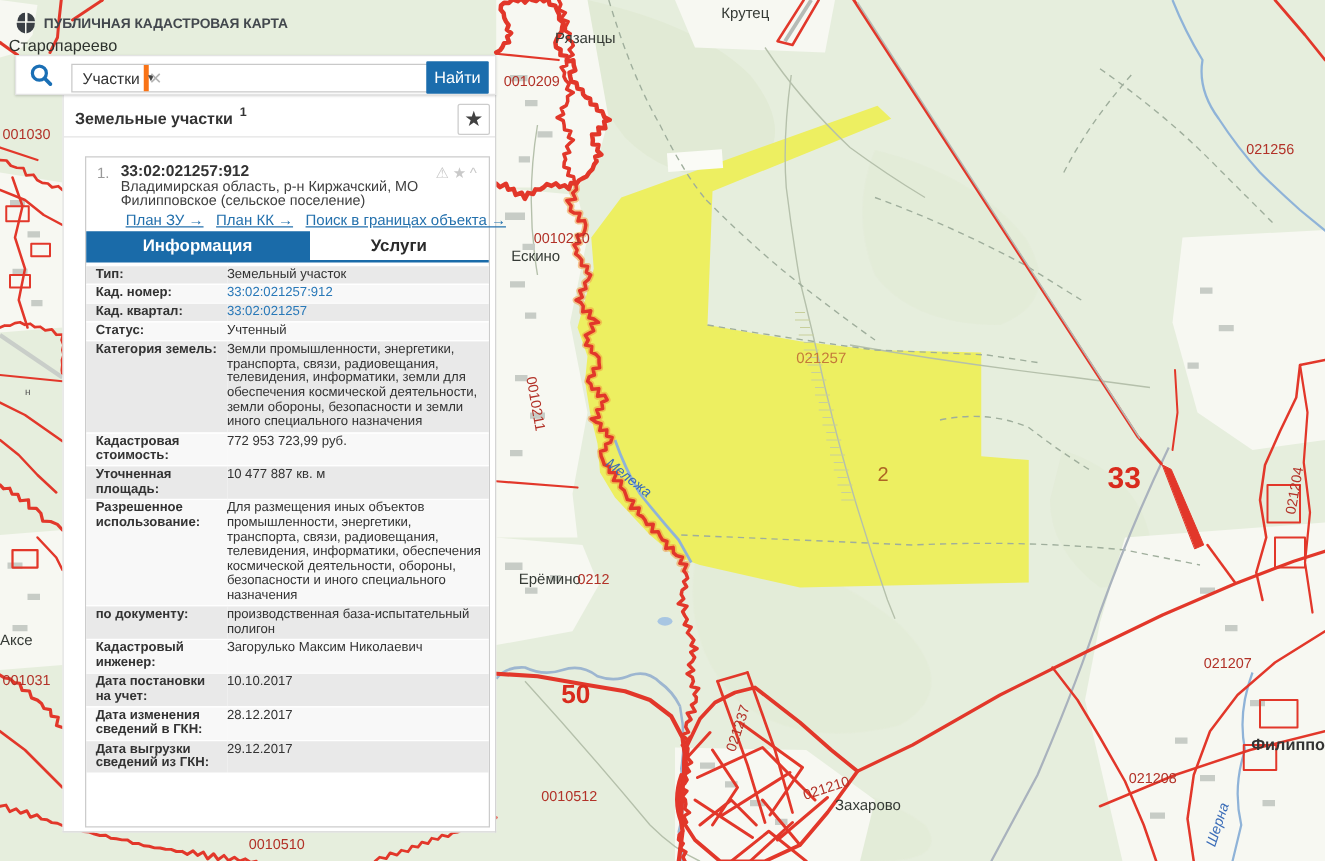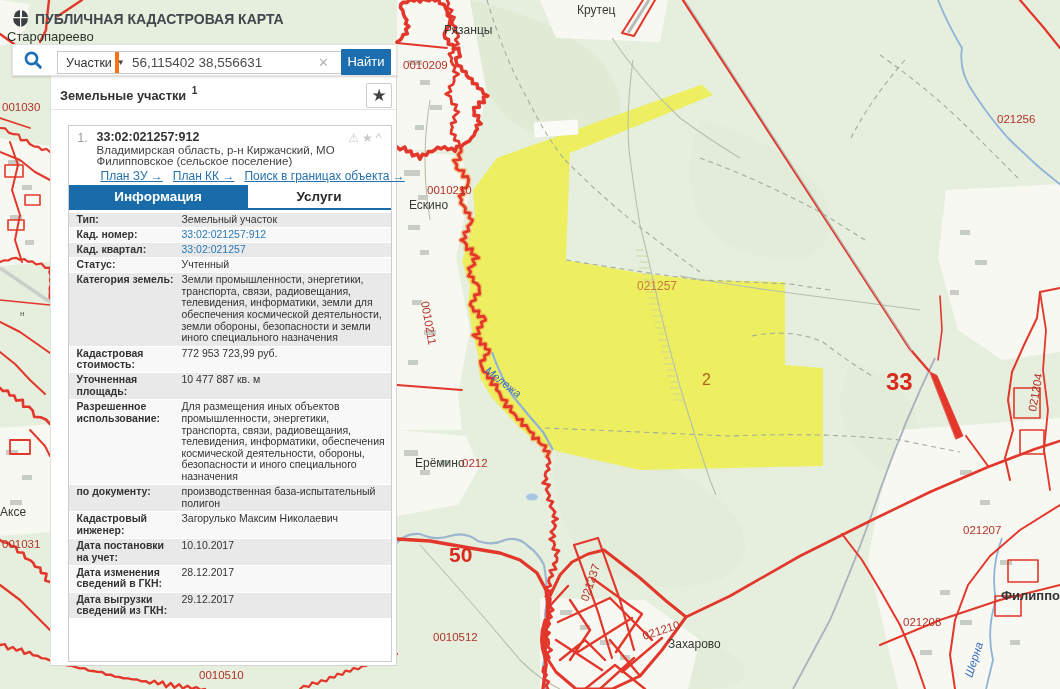--- a/index.html
+++ b/index.html
@@ -1,19 +1,19 @@
 <!DOCTYPE html>
 <html><head><meta charset="utf-8">
 <style>
 *{margin:0;padding:0;box-sizing:border-box}
 html,body{width:1060px;height:689px;overflow:hidden}
 body{font-family:"Liberation Sans",sans-serif;position:relative;background:#e6eedd}
 #map{position:absolute;left:0;top:0}
 .hdr{position:absolute;left:13px;top:10px;display:flex;align-items:center;z-index:5}
-.hdr .t{font-size:14px;font-weight:bold;color:#42474d;letter-spacing:0;margin-left:7px;white-space:nowrap}
+.hdr .t{font-size:11px;font-weight:bold;color:#42474d;letter-spacing:0;margin-left:7px;white-space:nowrap}
 .sbar{position:absolute;left:12px;top:44px;width:385px;height:32px;background:#fff;z-index:6;border:1px solid #e3e3e3;box-shadow:0 1px 2px rgba(0,0,0,.18)}
 .mag{position:absolute;left:10px;top:5px;width:20px;height:20px}
 .ctrl{position:absolute;left:44px;top:6px;width:286px;height:23px;border:1px solid #c9c9c9;background:#fff;display:flex;align-items:center}
 .dd{width:61px;height:100%;border-right:4px solid #f97316;display:flex;align-items:center;padding-left:8px;font-size:12.5px;color:#333}
 .dd .car{margin-left:5px;font-size:8px;color:#444}
 .inp{flex:1;font-size:13.5px;color:#4a4a4a;padding-left:13px;white-space:nowrap}
 .xx{color:#b3b3b3;font-size:13px;padding-right:13px}
 .btn{position:absolute;right:5px;top:3.5px;width:50px;height:26px;background:#1b6dad;color:#fff;font-size:13px;display:flex;align-items:center;justify-content:center;border-radius:1px}
 .panel{position:absolute;left:50px;top:76px;width:347px;height:590px;background:#fff;z-index:5;border-left:1px solid #e0e0e0;border-right:1px solid #d5d5d5;border-bottom:1px solid #d5d5d5}
 .ph{position:relative;height:34px;border-bottom:1px solid #e4e4e4}
@@ -229,21 +229,20 @@
     </svg>
     <div class="t">ПУБЛИЧНАЯ КАДАСТРОВАЯ КАРТА</div>
   </div>
 <div class="sbar">
     <svg class="mag" viewBox="0 0 20 20">
       <circle cx="8.5" cy="8.5" r="5.6" fill="none" stroke="#1a6fb5" stroke-width="2.6"></circle>
       <line x1="12.8" y1="12.8" x2="17.3" y2="17.3" stroke="#1a6fb5" stroke-width="3" stroke-linecap="round"></line>
     </svg>
 <div class="ctrl">
       <div class="dd">Участки<span class="car">▼</span></div>
-      <div class="inp">56,115402 38,556631</div>
       <div class="xx">✕</div>
     </div>
 <div class="btn">Найти</div>
 </div>
 <div class="panel">
 <div class="ph">
       <div class="ti">Земельные участки <sup>1</sup></div>
       <div class="fav">★</div>
     </div>
 <div class="card">

